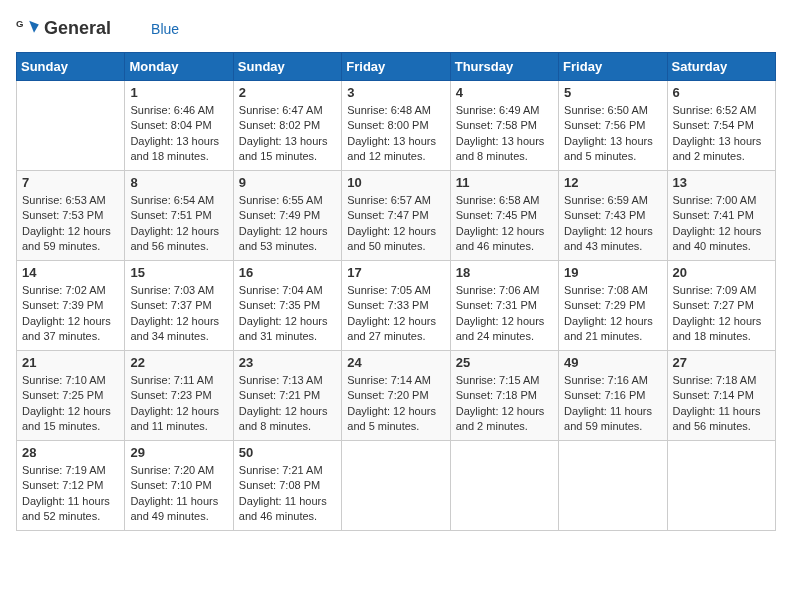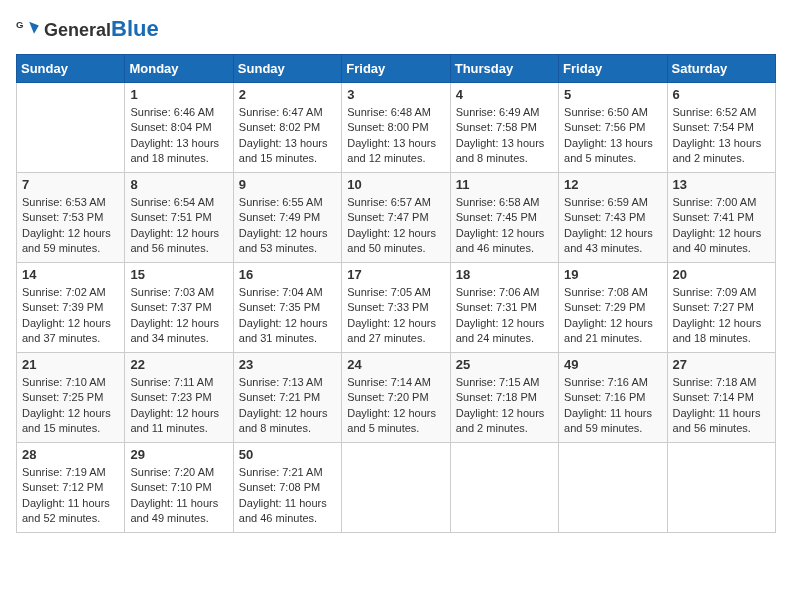--- a/index.html
+++ b/index.html
@@ -86,21 +86,21 @@
 </head>
 <body>
 
 <div class="header">
   <div class="logo">
     <svg class="logo-icon" viewBox="0 0 40 40" xmlns="http://www.w3.org/2000/svg">
       <text y="18" font-size="16" font-weight="bold" fill="#333">G</text>
       <polygon points="22,8 38,14 30,28" fill="#1a6bb5"></polygon>
     </svg>
     <div>
-      <span style="font-size:18px;font-weight:bold;color:#333;">General</span><span style="font-size:22px;font-weight:bold;color:#1a6bb5;">Blue</span>
+      <span style="font-size:18px;font-weight:bold;color:#333;">General</span><span style="font-size:14px;font-weight:normal;color:#1a6bb5;padding-left:40px;">Blue</span>
     </div>
   </div>
 </div>
 
 <table class="calendar">
   <thead>
     <tr>
     <th>Sunday</th>
         <th>Monday</th>
         <th>Sunday</th>

